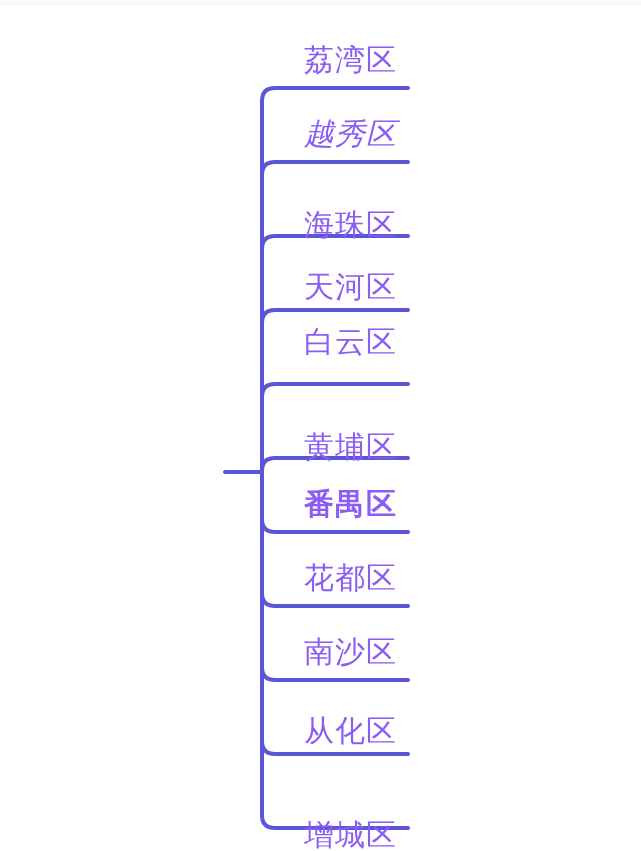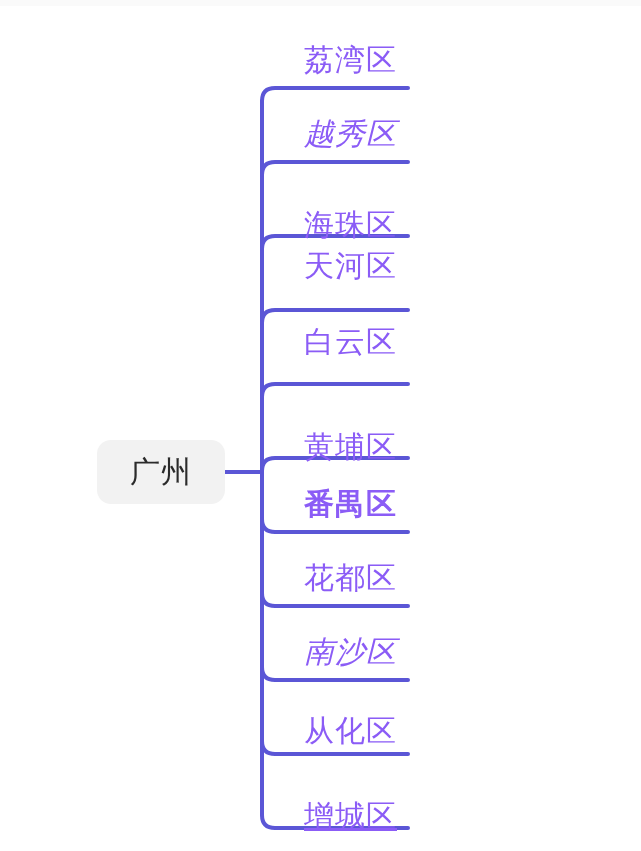--- a/index.html
+++ b/index.html
@@ -93,31 +93,28 @@
         <path d="M 262 397 Q 262 384 275 384 L 408 384" stroke="#5b56d6" stroke-width="4" fill="none"></path>
         <path d="M 262 471 Q 262 458 275 458 L 408 458" stroke="#5b56d6" stroke-width="4" fill="none"></path>
         <path d="M 262 519 Q 262 532 275 532 L 408 532" stroke="#5b56d6" stroke-width="4" fill="none"></path>
         <path d="M 262 593 Q 262 606 275 606 L 408 606" stroke="#5b56d6" stroke-width="4" fill="none"></path>
         <path d="M 262 667 Q 262 680 275 680 L 408 680" stroke="#5b56d6" stroke-width="4" fill="none"></path>
         <path d="M 262 741 Q 262 754 275 754 L 408 754" stroke="#5b56d6" stroke-width="4" fill="none"></path>
         <path d="M 262 815 Q 262 828 275 828 L 408 828" stroke="#5b56d6" stroke-width="4" fill="none"></path>
       </g>
   </svg>
 
-  <div class="root-node">
-    <span class="root-node-label">广州</span>
-  </div>
 
   <div id="branch-labels">
       <div class="branch-label" style="top: 45px;">荔湾区</div>
       <div class="branch-label" style="top: 119px; font-style: italic;">越秀区</div>
       <div class="branch-label" style="top: 193px; margin-top: 17px;">海珠区</div>
-      <div class="branch-label" style="top: 251px;">天河区</div>
+      <div class="branch-label" style="top: 272px;">天河区</div>
       <div class="branch-label" style="top: 327px;">白云区</div>
       <div class="branch-label" style="top: 434px; font-family: Liberation Mono, monospace;">黄埔区</div>
       <div class="branch-label" style="top: 489px; font-weight: bold;">番禺区</div>
       <div class="branch-label" style="top: 563px;">花都区</div>
-      <div class="branch-label" style="top: 637px; font-style: italic;">南沙区</div>
+      <div class="branch-label" style="top: 637px;">南沙区</div>
       <div class="branch-label" style="top: 716px;">从化区</div>
-      <div class="branch-label" style="top: 801px; text-decoration: underline;">增城区</div>
+      <div class="branch-label" style="top: 820px;">增城区</div>
     </div>
 
 </div>
 
 </body></html>

